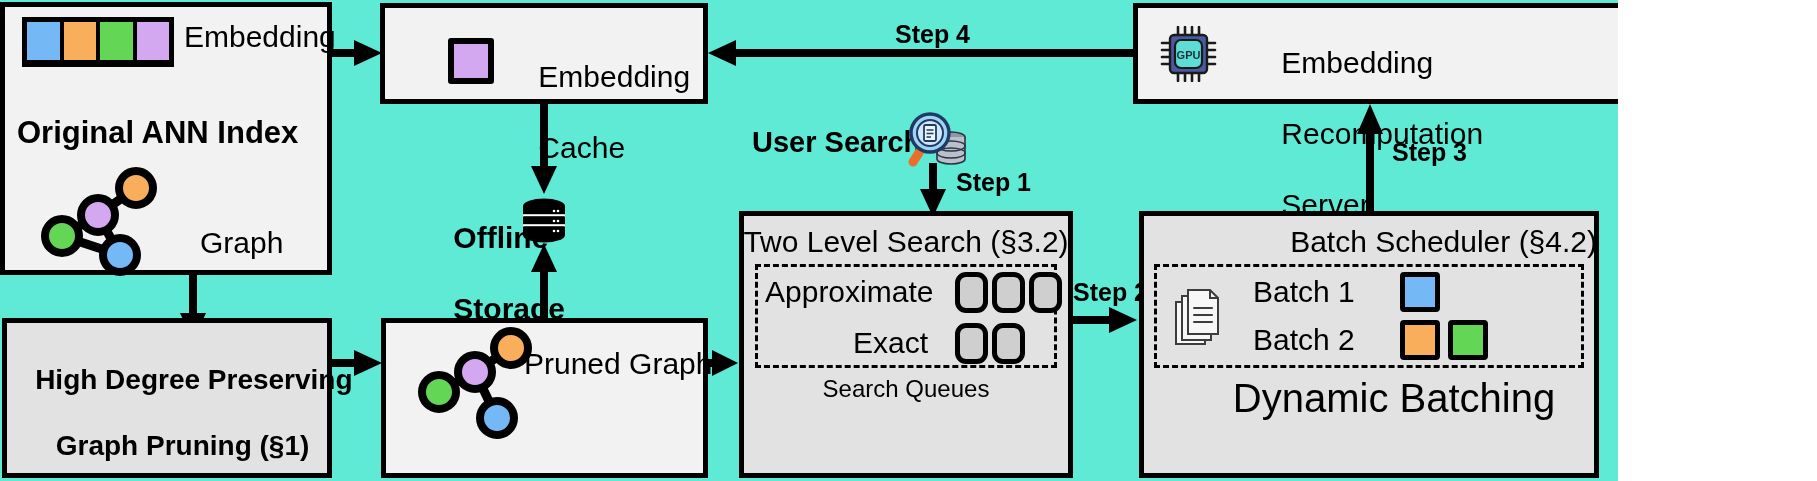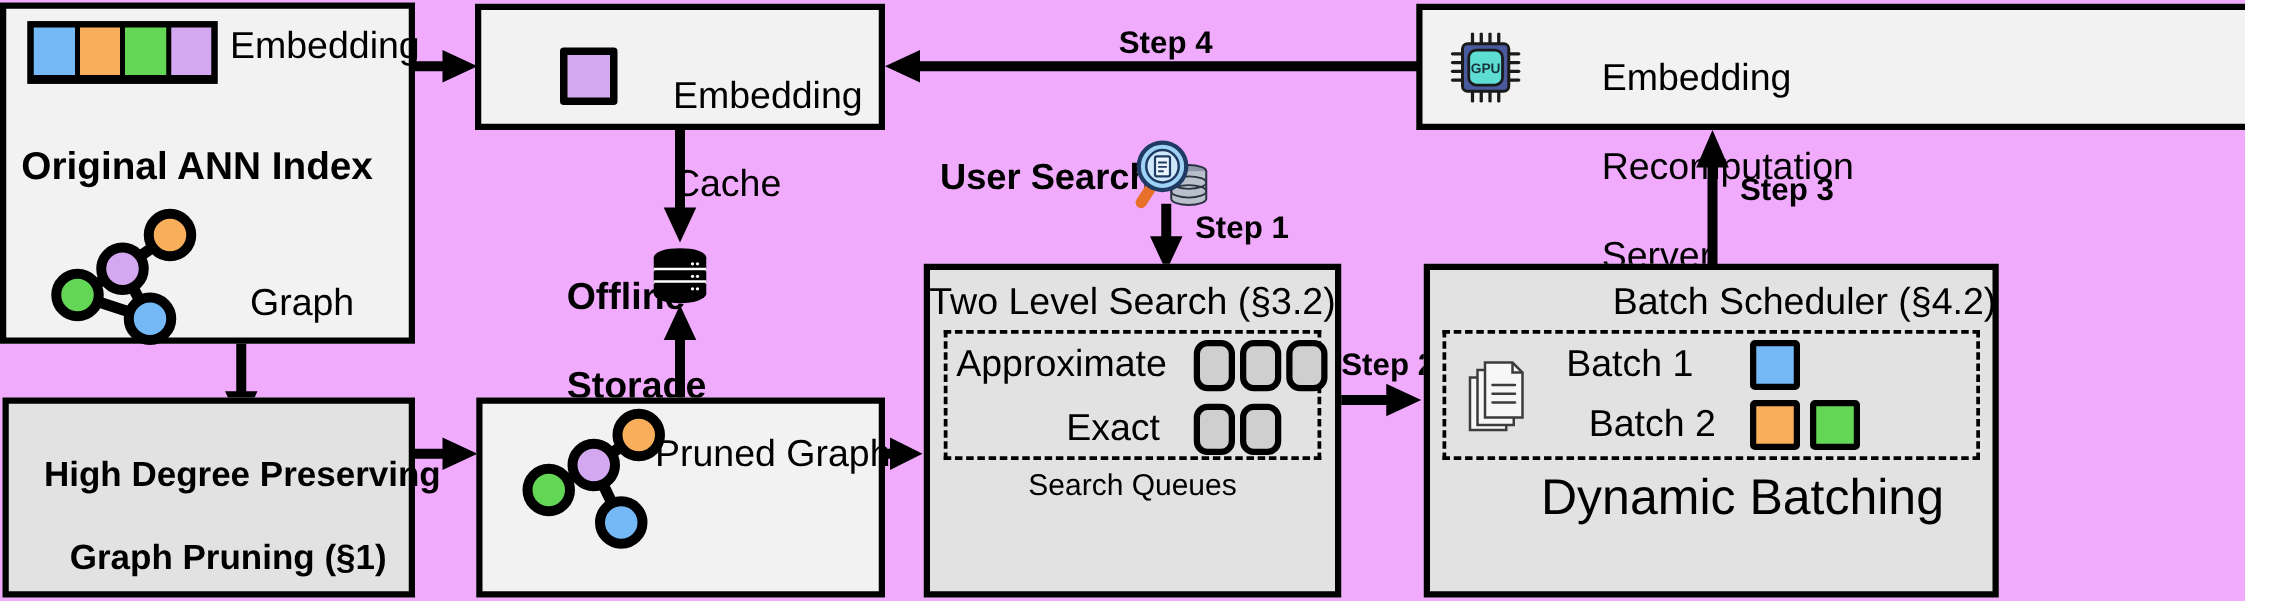--- a/index.html
+++ b/index.html
@@ -6,23 +6,23 @@
     margin: 0;
     padding: 0;
     background: #ffffff;
   }
   body {
     font-family: "Liberation Sans", sans-serif;
     -webkit-font-smoothing: antialiased;
   }
   #canvas {
     position: relative;
-    width: 1796px;
+    width: 1618px;
     height: 481px;
-    background: #f0abfc;
+    background: #5eead4;
     overflow: hidden;
   }
   .box {
     position: absolute;
     box-sizing: border-box;
     border: 5px solid #000000;
     background: #f2f2f2;
   }
   .box.shaded { background: #e2e2e2; }
   .lbl {
@@ -360,21 +360,21 @@
         <line x1="22" y1="20" x2="40" y2="20"></line>
         <line x1="22" y1="27" x2="40" y2="27"></line>
         <line x1="22" y1="34" x2="40" y2="34"></line>
       </g>
     </svg>
   </div>
 
   <div class="lbl" style="left:1253px; top:274px; font-size:30px;">Batch 1</div>
   <div class="chip" style="left:1400px; top:272px; width:40px; height:40px; background:#74b9f5;"></div>
 
-  <div class="lbl" style="left:1253px; top:322px; font-size:30px;margin-left:18px;">Batch 2</div>
+  <div class="lbl" style="left:1253px; top:322px; font-size:30px;">Batch 2</div>
   <div class="chip" style="left:1400px; top:320px; width:40px; height:40px; background:#f8ae5a;"></div>
   <div class="chip" style="left:1448px; top:320px; width:40px; height:40px; background:#63d655;"></div>
 
   <div class="lbl center" style="left:1166px; top:375px; width:456px; font-size:40px;">Dynamic Batching</div>
 
   <div class="conn" style="left:1357px; top:104px; width:26px; height:110px;">
     <svg width="26" height="110" viewBox="0 0 26 110">
       <line x1="13" y1="110" x2="13" y2="28" stroke="#000" stroke-width="8"></line>
       <polygon points="13,0 0,30 26,30" fill="#000"></polygon>
     </svg>

